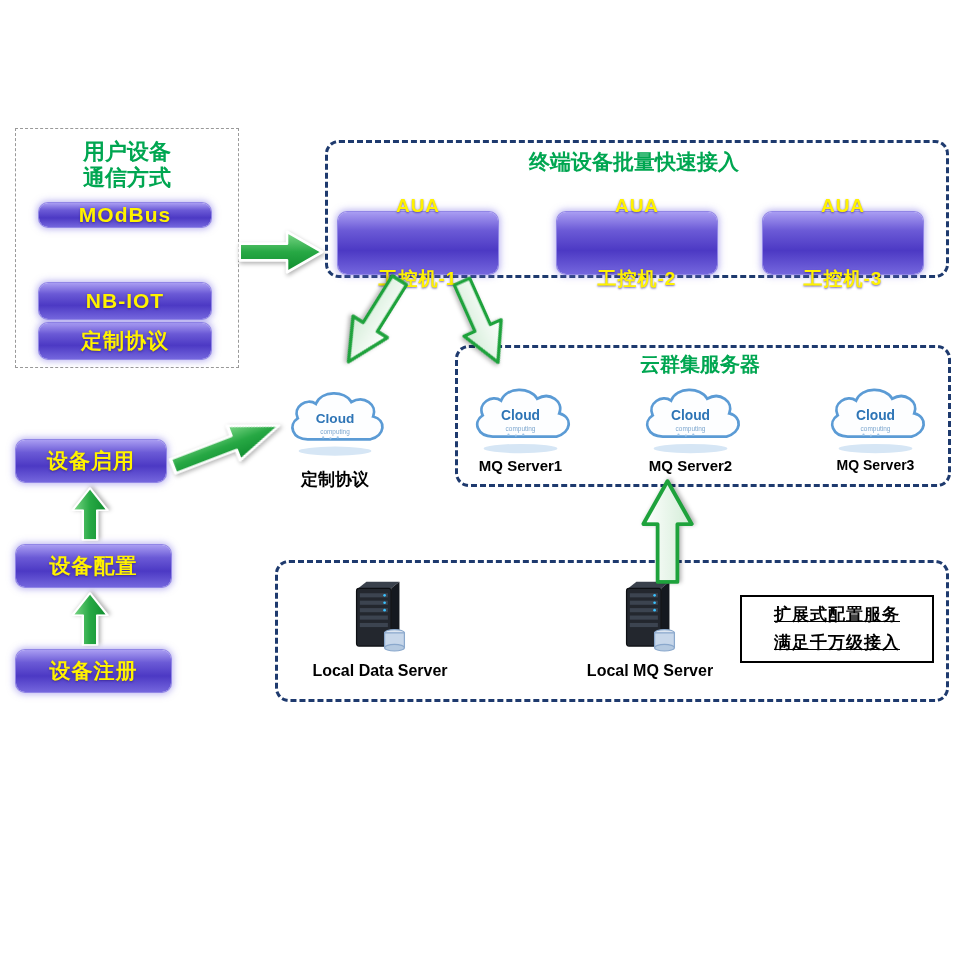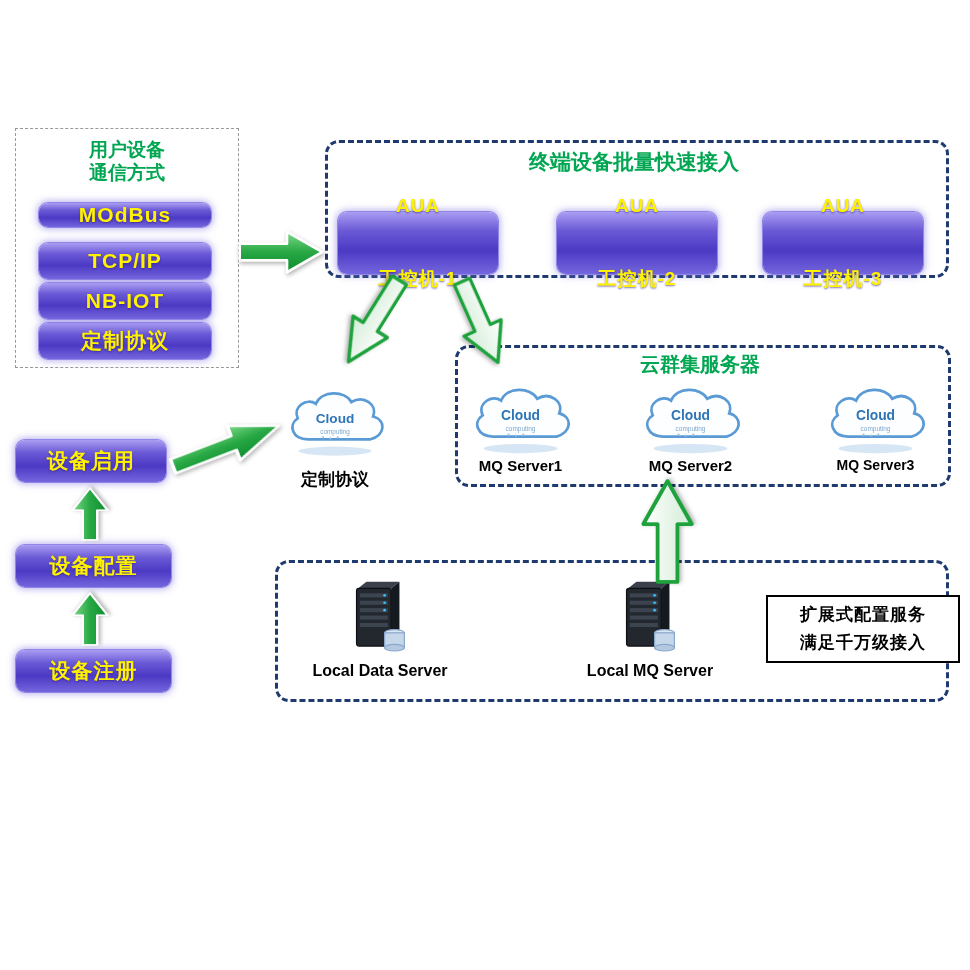--- a/index.html
+++ b/index.html
@@ -46,26 +46,25 @@
         <stop offset="1" stop-color="#0e8c2e"></stop>
       </linearGradient>
       <linearGradient id="gradArrowHollow" x1="0" y1="0" x2="0" y2="1">
         <stop offset="0" stop-color="#ffffff"></stop>
         <stop offset="1" stop-color="#d2ecd6"></stop>
       </linearGradient>
     </defs>
   </svg>
 
   <div class="leftbox" style="left:15px; top:128px; width:222px; height:238px;">
-    <div class="green-title" style="left:0; top:10px; width:222px; font-size:19px; line-height:1.2;">
+    <div class="green-title" style="left:0; top:10px; width:222px; font-size:22px; line-height:1.2;">
       <div>用户设备</div>
       <div>通信方式</div>
     </div>
     <div class="pill" style="left:23px; top:74px;  width:172px; height:24px; font-size:21px;">MOdBus</div>
-    <div class="pill" style="left:23px; top:114px; width:172px; height:36px; font-size:21px;">TCP/IP</div>
     <div class="pill" style="left:23px; top:194px; width:172px; height:36px; font-size:21px;">定制协议</div>
     <div class="pill" style="left:23px; top:154px; width:172px; height:36px; font-size:21px;">NB-IOT</div>
   </div>
 
   <div class="dashed-navy" style="left:325px; top:140px; width:618px; height:132px;"></div>
   <div class="green-title" style="left:325px; top:148px; width:618px; font-size:21px;">终端设备批量快速接入</div>
 
   <div class="pill two-line" style="left:338px; top:212px; width:160px; height:62px; font-size:19px;">
     <div>AUA</div>
     <div>工控机-1</div>
@@ -161,21 +160,21 @@
     <rect x="18" y="34" width="34" height="5" fill="#3c4450"></rect>
       <circle cx="48" cy="36.5" r="1.6" fill="#39c2ff"></circle>
     <rect x="18" y="43" width="34" height="5" fill="#3c4450"></rect>
     <rect x="18" y="52" width="34" height="5" fill="#3c4450"></rect>
     <ellipse cx="60" cy="64" rx="12" ry="4" fill="#dce6f2" stroke="#8aa8cc" stroke-width="1.5"></ellipse>
     <rect x="48" y="64" width="24" height="18" fill="#c7d7ea" stroke="#8aa8cc" stroke-width="1.5"></rect>
     <ellipse cx="60" cy="82" rx="12" ry="4" fill="#b4c9e0" stroke="#8aa8cc" stroke-width="1.5"></ellipse>
   </svg>
   <div class="black-label" style="left:570px; top:662px; width:160px; font-size:16px;">Local MQ Server</div>
 
-  <div class="note-box" style="left:766px; top:595px; width:190px; height:64px;">
+  <div class="note-box" style="left:740px; top:595px; width:190px; height:64px;text-decoration:underline;">
     <div>扩展式配置服务</div>
     <div>满足千万级接入</div>
   </div>
 
   <svg class="arrow solid" style="left:238px; top:229px; width:86px; height:46px;" viewBox="0 0 100 50" preserveAspectRatio="none">
     <polygon points="2,16 57,16 57,3 98,25 57,47 57,34 2,34"></polygon>
   </svg>
 
   <svg class="arrow hollow" style="left:324px; top:298px; width:100px; height:46px; transform:rotate(122deg);" viewBox="0 0 100 50" preserveAspectRatio="none">
     <polygon points="2,16 57,16 57,3 98,25 57,47 57,34 2,34"></polygon>

